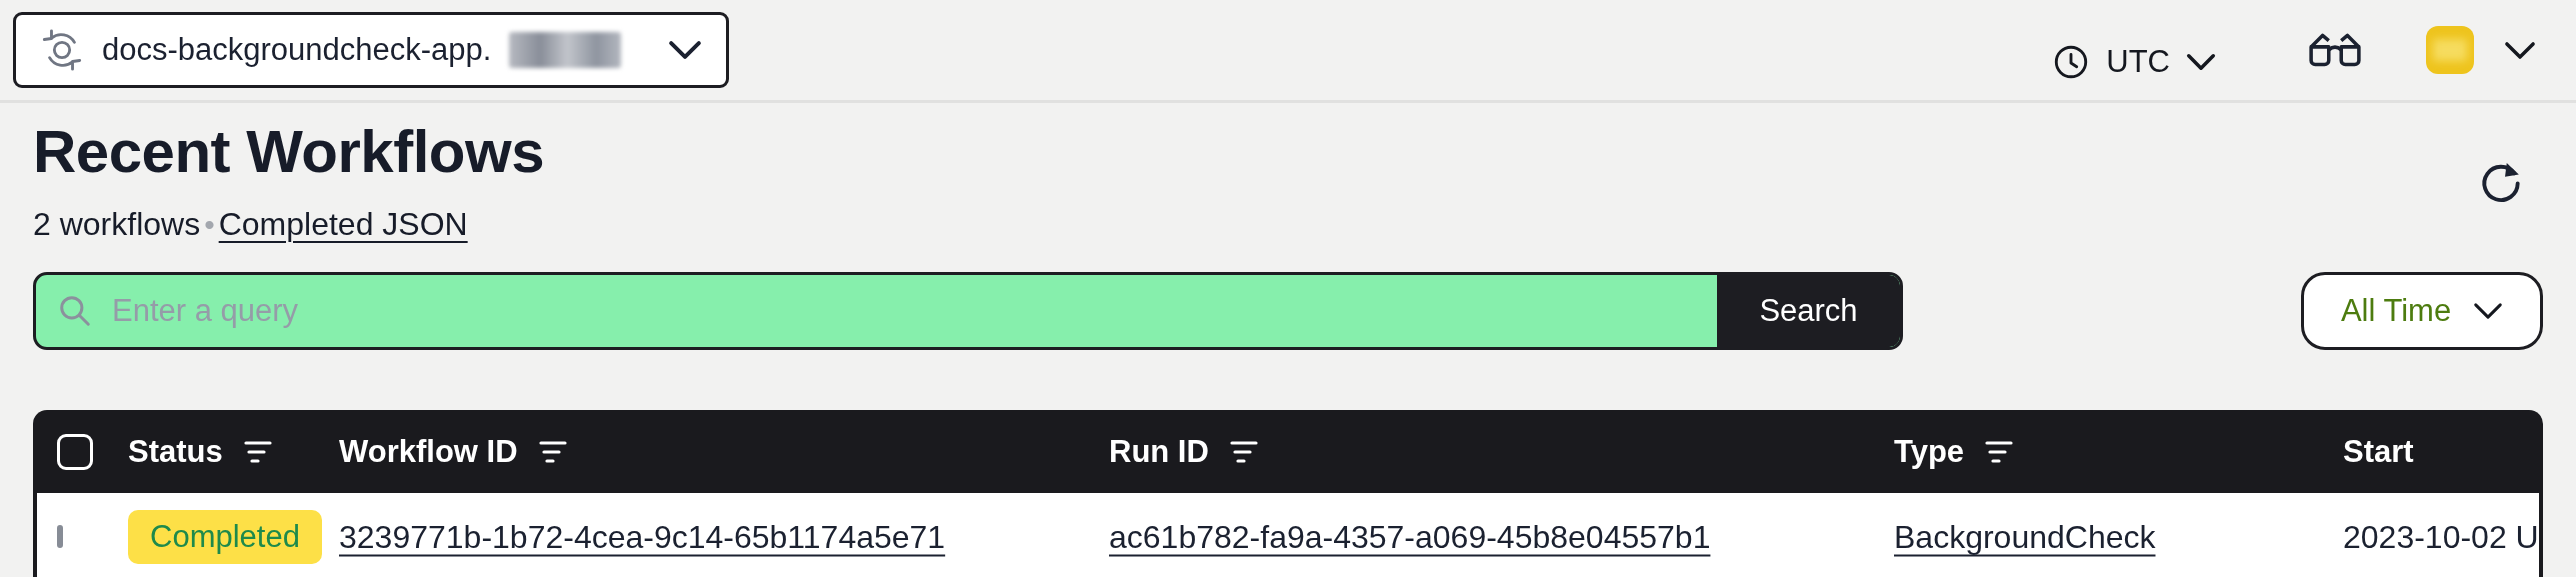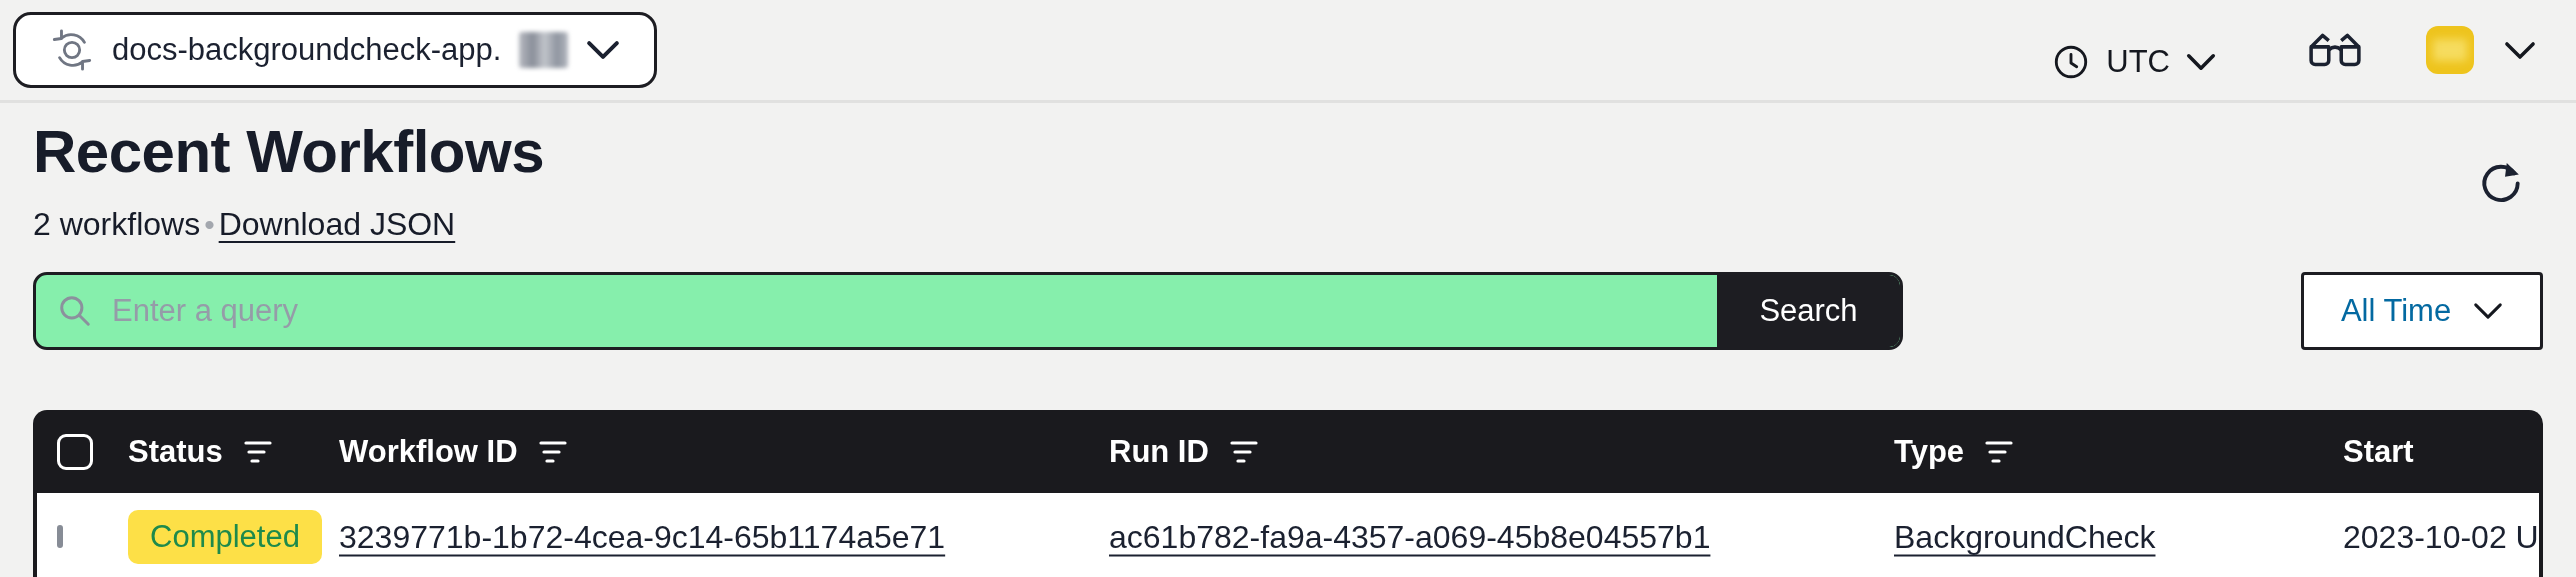--- a/index.html
+++ b/index.html
@@ -16,26 +16,26 @@
 
   
   .topbar {
     position: absolute; left: 0; top: 0; right: 0;
     height: 103px;
     border-bottom: 3px solid #e1e1e0;
     display: flex; align-items: center; justify-content: space-between;
     padding: 0 40px 0 13px;
   }
   .ns-select {
-    width: 644px; height: 76px;
+    width: 716px; height: 76px;
     background: #ffffff;
     border: 3px solid #1d1d22;
-    border-radius: 18px;
+    border-radius: 9px;
     display: flex; align-items: center; gap: 18px;
-    padding: 0 34px;
+    padding: 0 24px;
     cursor: pointer;
   }
   .ns-label { font-size: 31px; font-weight: 500; color: #1b2130; white-space: nowrap; }
   .ns-blur {
     width: 112px; height: 36px; border-radius: 3px;
     background: linear-gradient(90deg,#b7bac1 0%,#898e99 28%,#c2c5cb 52%,#8f95a0 78%,#b3b7bf 100%);
     filter: blur(2px);
   }
   .ns-chevron { margin-left: auto; }
 
@@ -102,23 +102,23 @@
     flex: 0 0 auto; width: 183px; height: 100%;
     background: #1d1d22; color: #ffffff;
     border: none; cursor: pointer;
     font-family: inherit; font-size: 31px; font-weight: 500;
     border-radius: 0 10px 10px 0;
     margin-left: 43px;
   }
   .time-filter {
     position: absolute; left: 2301px; top: 272px;
     width: 242px; height: 78px;
-    background: #ffffff; border: 3px solid #1d1d22; border-radius: 4px;
+    background: #ffffff; border: 3px solid #1d1d22; border-radius: 24px;
     display: flex; align-items: center; justify-content: center; gap: 22px;
-    font-family: inherit; font-size: 31px; color: #0369a1; cursor: pointer;
+    font-family: inherit; font-size: 31px; color: #4d7c0f; cursor: pointer;
   }
 
   
   .wf-table { position: absolute; left: 33px; top: 390px; width: 2510px; }
   .thead {
     position: relative; height: 83px;
     background: #1a1a1e; color: #ffffff;
     border-radius: 14px 14px 0 0;
     margin-top: 20px;
   }
@@ -231,21 +231,21 @@
           </svg>
         </span>
       </button>
     </div>
   </header>
 
   <h1 class="page-title">Recent Workflows</h1>
   <div class="meta-row">
     <span>2 workflows</span>
     <span class="meta-dot">•</span>
-    <a class="download-link">Download JSON</a>
+    <a class="download-link">Completed JSON</a>
   </div>
   <button class="refresh-button">
     <span>
       <svg width="46" height="46" viewBox="0 0 40 40" fill="none">
         <path d="M31.5 11.5 A14.5 14.5 0 1 0 34.5 20.5" stroke="#1b2130" stroke-width="3.4" fill="none" stroke-linecap="round"></path>
         <polygon points="25,2.5 35.5,12.5 23.5,14.5" fill="#1b2130"></polygon>
       </svg>
     </span>
   </button>
 

